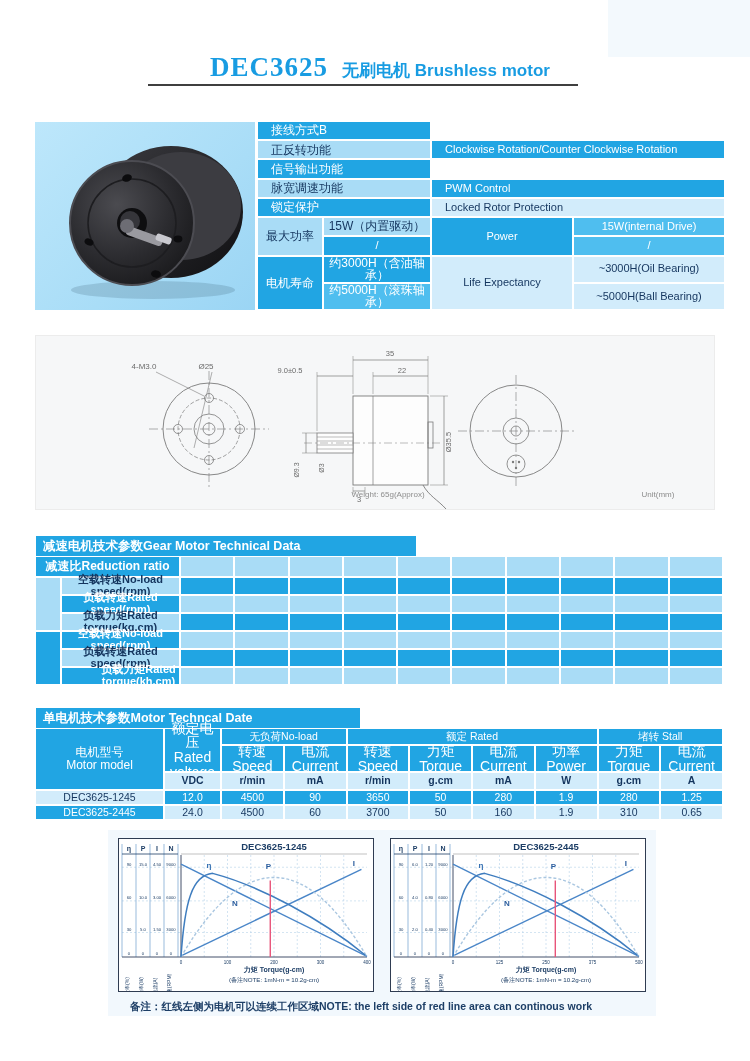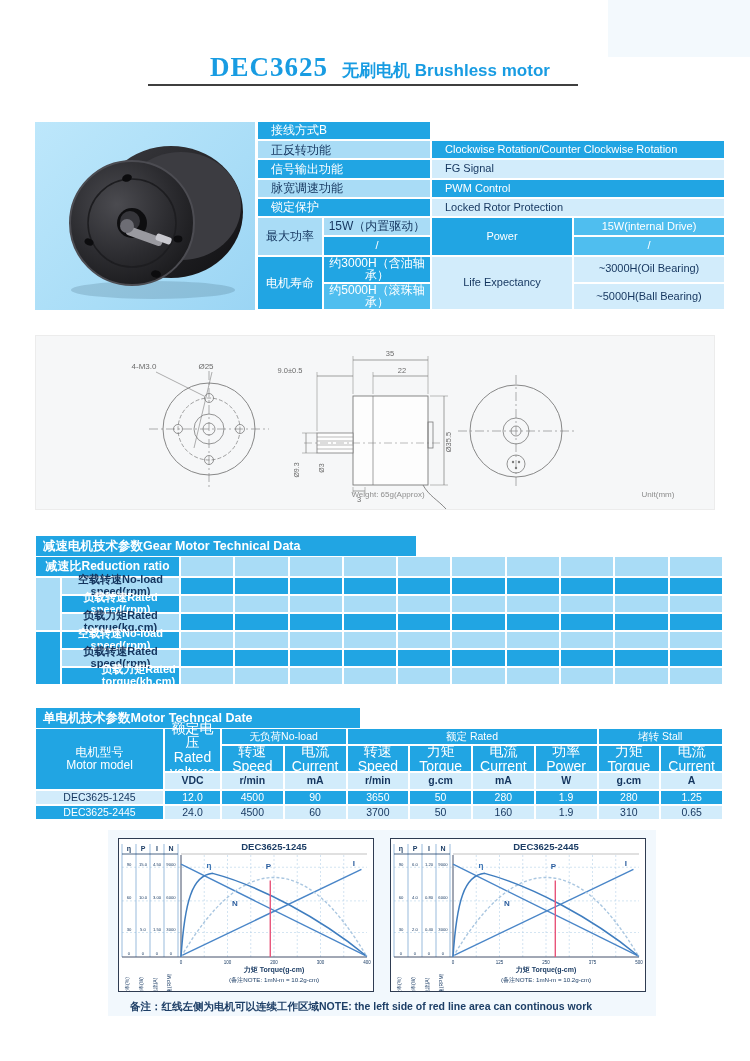--- a/index.html
+++ b/index.html
@@ -76,21 +76,20 @@
     <rect x="44" y="117" width="16" height="7" rx="2.5" transform="rotate(200 90 112)" fill="#c9c9cf"></rect>
     <circle cx="92" cy="104" r="7" fill="#6d6d74"></circle>
   </svg>
 </div>
 
 <div id="spec-table" class="abs spec-grid">
     <div class="cell med cn lj" style="grid-area: 1 / 1 / auto / 3;">接线方式B</div>
     <div class="cell lt cn lj" style="grid-area: 2 / 1 / auto / 3;">正反转功能</div>
     <div class="cell med lj" style="grid-area: 2 / 3 / auto / 5;">Clockwise Rotation/Counter Clockwise Rotation</div>
     <div class="cell med cn lj" style="grid-area: 3 / 1 / auto / 3;">信号输出功能</div>
-    <div class="cell pale lj" style="grid-area: 3 / 3 / auto / 5;">FG Signal</div>
     <div class="cell lt cn lj" style="grid-area: 4 / 1 / auto / 3;">脉宽调速功能</div>
     <div class="cell med lj" style="grid-area: 4 / 3 / auto / 5;">PWM Control</div>
     <div class="cell med cn lj" style="grid-area: 5 / 1 / auto / 3;">锁定保护</div>
     <div class="cell pale lj" style="grid-area: 5 / 3 / auto / 5;">Locked Rotor Protection</div>
     <div class="cell lt cn" style="grid-area: 6 / 1 / 8;">最大功率</div>
     <div class="cell lt cn" style="grid-area: 6 / 2;">15W（内置驱动）</div>
     <div class="cell med" style="grid-area: 7 / 2;">/</div>
     <div class="cell med" style="grid-area: 6 / 3 / 8;">Power</div>
     <div class="cell ml" style="grid-area: 6 / 4;">15W(internal Drive)</div>
     <div class="cell ml" style="grid-area: 7 / 4;">/</div>

